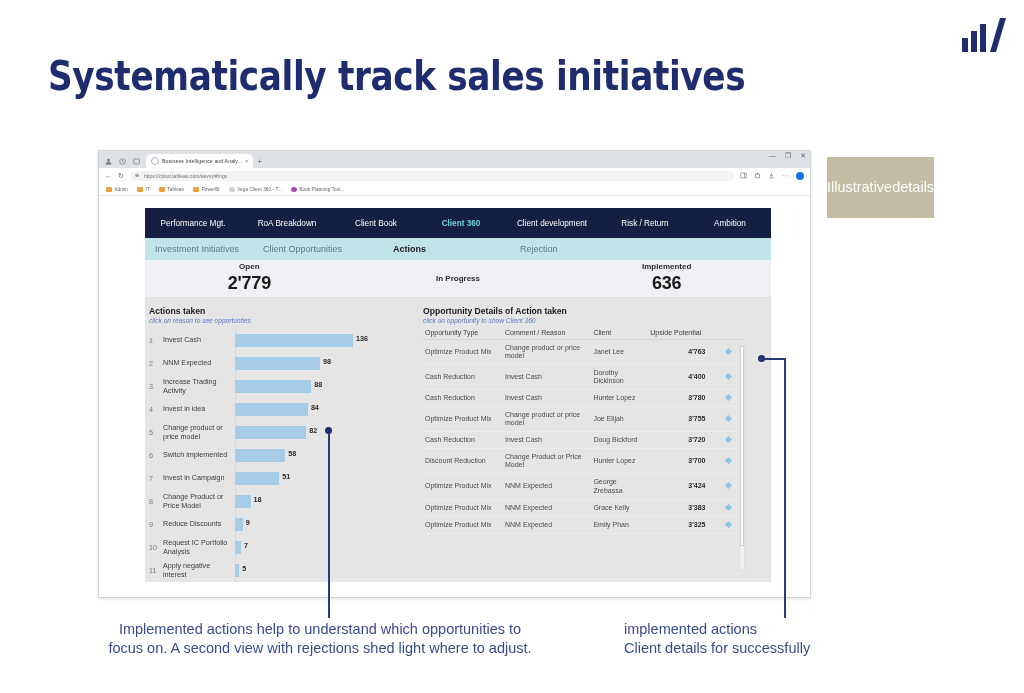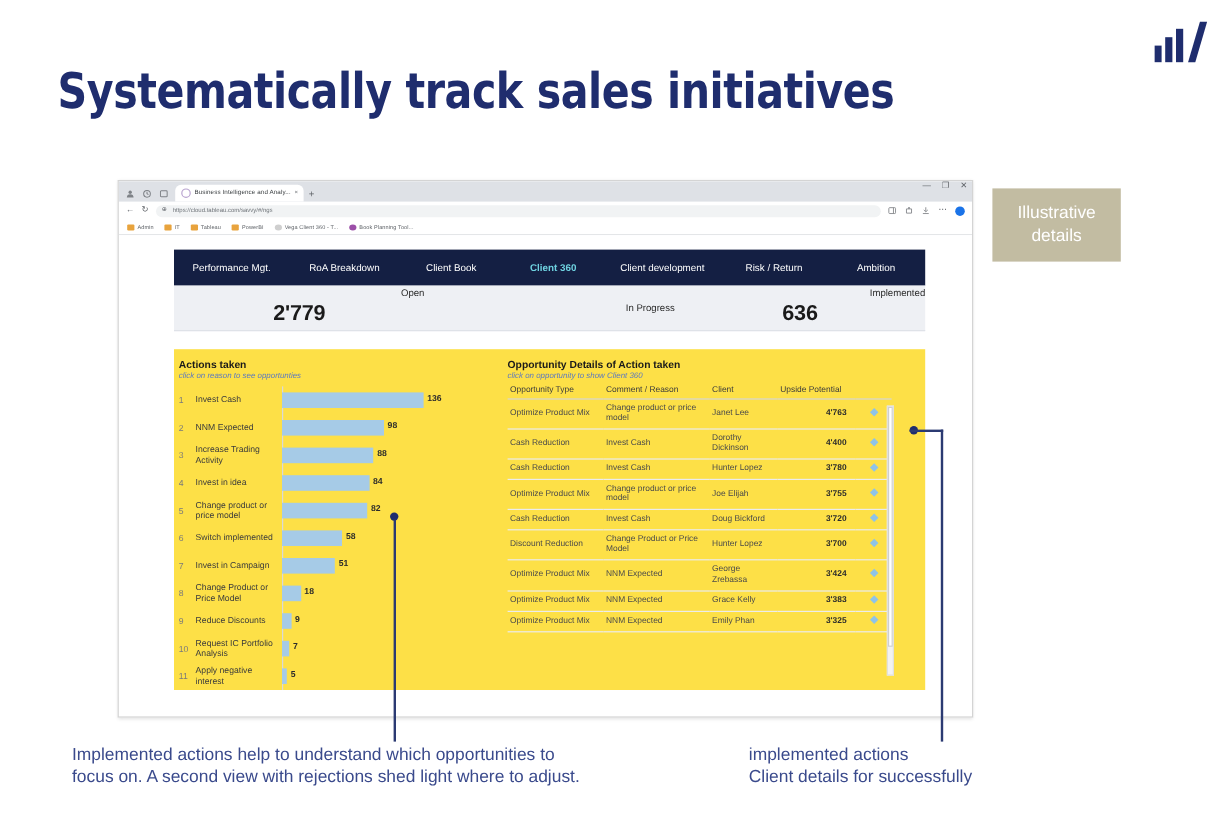--- a/index.html
+++ b/index.html
@@ -23,21 +23,21 @@
     letter-spacing:-0.4px;
     font-family:"DejaVu Sans Condensed","Liberation Sans",sans-serif;
     transform:scaleX(0.93);transform-origin:left center;
     white-space:nowrap;
   }
 
   
   .illus-badge{
     position:absolute;left:827px;top:157px;width:107px;height:61px;
     background:#c2bca2;color:#ffffff;
-    display:flex;flex-direction:column;align-items:center;justify-content:center;
+    display:flex;flex-direction:row;align-items:center;justify-content:center;
     font-size:14.5px;line-height:1.25;text-align:center;
   }
 
   
   .browser{
     position:absolute;left:98px;top:150px;width:711px;height:446px;
     background:#ffffff;
     border:1px solid #d4d4d4;
     box-shadow:0 1px 3px rgba(0,0,0,.13);
     overflow:hidden;
@@ -110,24 +110,24 @@
     background:#bfe5e8;height:22px;display:flex;align-items:center;width:626px;
   }
   .subnav .sitem{font-size:9px;color:#5d7a85;white-space:nowrap;}
   .subnav .sitem.active{color:#1b1b1b;font-weight:bold;}
 
   .kpis{
     background:#eef0f4;height:37px;width:626px;display:flex;align-items:center;
     border-bottom:1px solid #dfe2e8;
   }
   .kpi{flex:1;text-align:center;}
-  .kpi .klabel{font-size:8px;color:#2b2b2b;font-weight:normal;line-height:1.2;text-align:right;}
+  .kpi .klabel{font-size:8px;color:#2b2b2b;font-weight:bold;line-height:1.2;}
   .kpi .kvalue{font-size:18px;color:#1a1a1a;font-weight:bold;line-height:1.25;letter-spacing:-.2px;}
 
-  .panels{display:flex;width:626px;background:#fde047;margin-top:15px;}
+  .panels{display:flex;width:626px;background:#e5e5e5;}
   .panel-left{width:272px;padding:8px 6px 0 4px;box-sizing:border-box;}
   .panel-right{flex:1;padding:8px 0 0 6px;box-sizing:border-box;position:relative;}
 
   .ptitle{font-size:8.6px;font-weight:bold;color:#1a1a1a;}
   .psub{font-size:6.6px;color:#5b79c0;font-style:italic;margin-top:1px;margin-bottom:5px;}
 
   
   .bars{position:relative;}
   .brow{display:flex;align-items:center;height:23px;}
   .brow .bidx{width:14px;font-size:7.2px;color:#7a7a7a;text-align:left;flex:0 0 auto;}
@@ -283,20 +283,26 @@
         <div class="navbar">
           <div class="nitem" style="width:96px">Performance Mgt.</div>
           <div class="nitem" style="width:92px">RoA Breakdown</div>
           <div class="nitem" style="width:86px">Client Book</div>
           <div class="nitem active" style="width:84px">Client 360</div>
           <div class="nitem" style="width:98px">Client development</div>
           <div class="nitem" style="width:88px">Risk / Return</div>
           <div class="nitem" style="width:82px">Ambition</div>
         </div>
 
+        <div class="subnav">
+          <div class="sitem" style="width:108px;padding-left:10px">Investment Initiatives</div>
+          <div class="sitem" style="width:105px">Client Opportunities</div>
+          <div class="sitem active" style="width:100px;padding-left:25px">Actions</div>
+          <div class="sitem" style="width:90px;padding-left:27px">Rejection</div>
+        </div>
 
         <div class="kpis">
           <div class="kpi">
             <div class="klabel">Open</div>
             <div class="kvalue">2'779</div>
           </div>
           <div class="kpi">
             <div class="klabel">In Progress</div>
           </div>
           <div class="kpi">
@@ -496,21 +502,21 @@
             </div>
           </div>
 
         </div>
       </div>
     </div>
   </div>
 
   <div class="dot-marker" style="left:325px;top:427px;"></div>
   <div class="callout-line" style="left:328px;top:433px;width:1.5px;height:185px;"></div>
-  <div class="callout-text" style="left:60px;top:620px;width:520px;">
+  <div class="callout-text" style="left:60px;top:620px;width:520px;text-align:center;">
     <div>Implemented actions help to understand which opportunities to</div>
     <div>focus on. A second view with rejections shed light where to adjust.</div>
   </div>
 
   <div class="dot-marker" style="left:758px;top:355px;"></div>
   <div class="callout-line" style="left:758px;top:358px;width:28px;height:1.5px;"></div>
   <div class="callout-line" style="left:784px;top:358px;width:1.5px;height:260px;"></div>
   <div class="callout-text" style="left:624px;top:620px;width:300px;">
     <div>implemented actions</div>
     <div>Client details for successfully</div>

